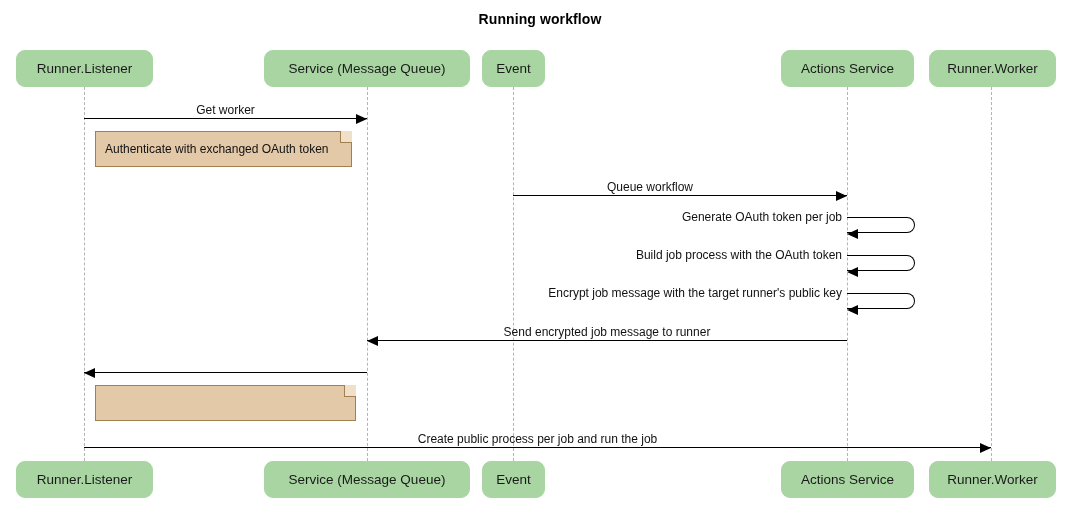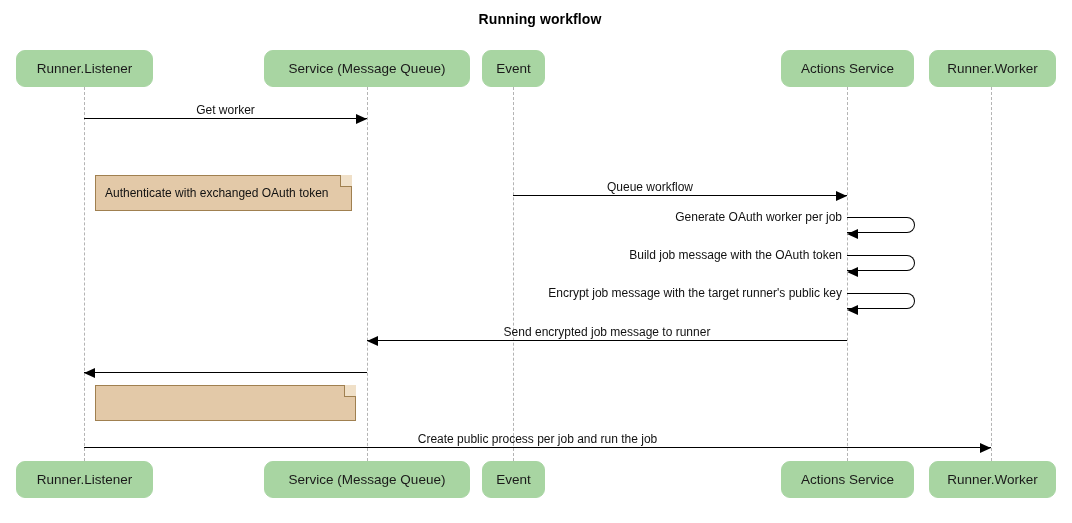--- a/index.html
+++ b/index.html
@@ -144,34 +144,34 @@
     <span>Actions Service</span>
   </div>
   <div class="participant" style="left:929px;top:461px;width:127px;">
     <span>Runner.Worker</span>
   </div>
 
   <div class="msg-label center" style="left:84px;top:103px;width:283px;">Get worker</div>
   <div class="msg" style="left:84px;top:118px;width:283px;"></div>
   <div class="arrowhead right" style="left:356px;top:113.5px;"></div>
 
-  <div class="note" style="left:95px;top:131px;width:257px;height:36px;margin-top:44px;">
+  <div class="note" style="left:95px;top:131px;width:257px;height:36px;">
     <span>Authenticate with exchanged OAuth token</span>
     <span class="note-fold"></span>
   </div>
 
   <div class="msg-label center" style="left:483px;top:180px;width:334px;">Queue workflow</div>
   <div class="msg" style="left:513px;top:195px;width:334px;"></div>
   <div class="arrowhead right" style="left:836px;top:190.5px;"></div>
 
-  <div class="msg-label right" style="left:497px;top:210px;width:345px;">Generate OAuth worker per job</div>
+  <div class="msg-label right" style="left:497px;top:210px;width:345px;">Generate OAuth token per job</div>
   <div class="selfloop" style="left:847px;top:217px;width:68px;height:16px;"></div>
   <div class="arrowhead left" style="left:847px;top:228.5px;"></div>
 
-  <div class="msg-label right" style="left:497px;top:248px;width:345px;">Build job message with the OAuth token</div>
+  <div class="msg-label right" style="left:497px;top:248px;width:345px;">Build job process with the OAuth token</div>
   <div class="selfloop" style="left:847px;top:255px;width:68px;height:16px;"></div>
   <div class="arrowhead left" style="left:847px;top:266.5px;"></div>
 
   <div class="msg-label right" style="left:447px;top:286px;width:395px;">Encrypt job message with the target runner's public key</div>
   <div class="selfloop" style="left:847px;top:293px;width:68px;height:16px;"></div>
   <div class="arrowhead left" style="left:847px;top:304.5px;"></div>
 
   <div class="msg-label center" style="left:367px;top:325px;width:480px;">Send encrypted job message to runner</div>
   <div class="msg" style="left:367px;top:340px;width:480px;"></div>
   <div class="arrowhead left" style="left:367px;top:335.5px;"></div>

